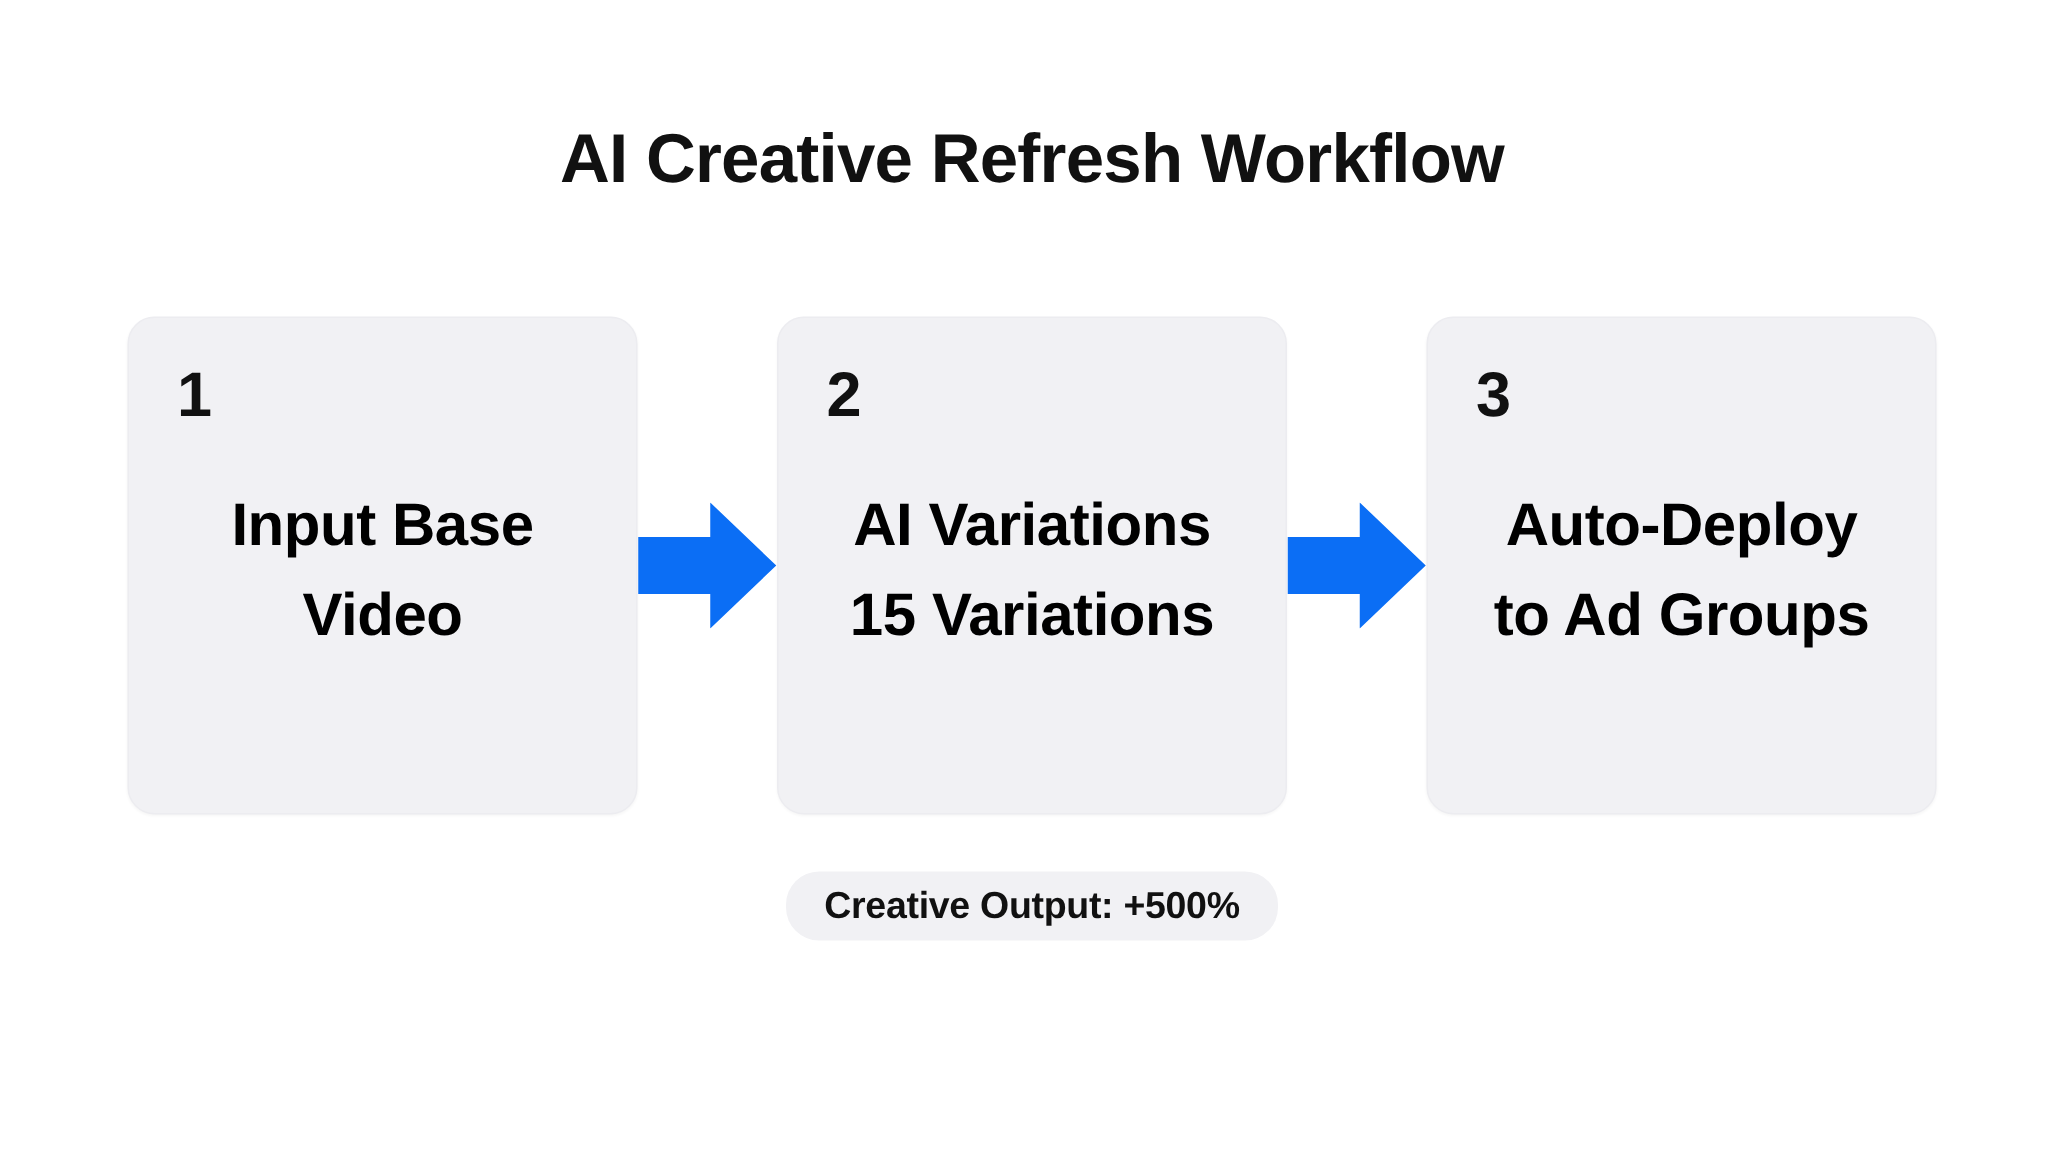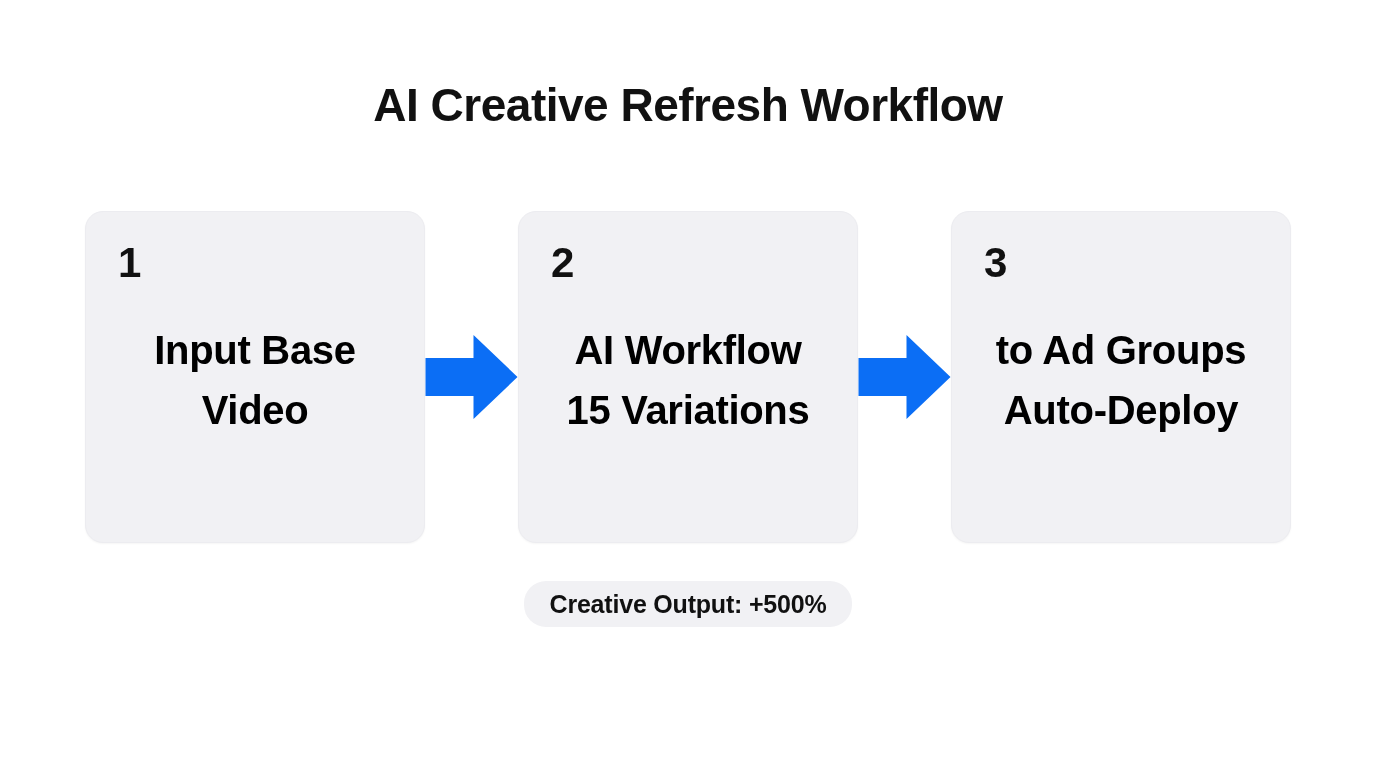--- a/index.html
+++ b/index.html
@@ -115,34 +115,34 @@
       </div>
     </div>
 
     <svg class="arrow" viewBox="0 0 92 84" aria-hidden="true">
       <polygon points="0,23 48,23 48,0 92,42 48,84 48,61 0,61"></polygon>
     </svg>
 
     <div class="step-card">
       <div class="step-number">2</div>
       <div class="step-label">
-        <span>AI Workflow</span>
+        <span>AI Variations</span>
         <span>15 Variations</span>
       </div>
     </div>
 
     <svg class="arrow" viewBox="0 0 92 84" aria-hidden="true">
       <polygon points="0,23 48,23 48,0 92,42 48,84 48,61 0,61"></polygon>
     </svg>
 
     <div class="step-card">
       <div class="step-number">3</div>
       <div class="step-label">
+        <span>Auto-Deploy</span>
         <span>to Ad Groups</span>
-        <span>Auto-Deploy</span>
       </div>
     </div>
 
   </div>
 
   <div class="badge-row">
     <div class="output-badge">Creative Output: +500%</div>
   </div>
 
 </div>

